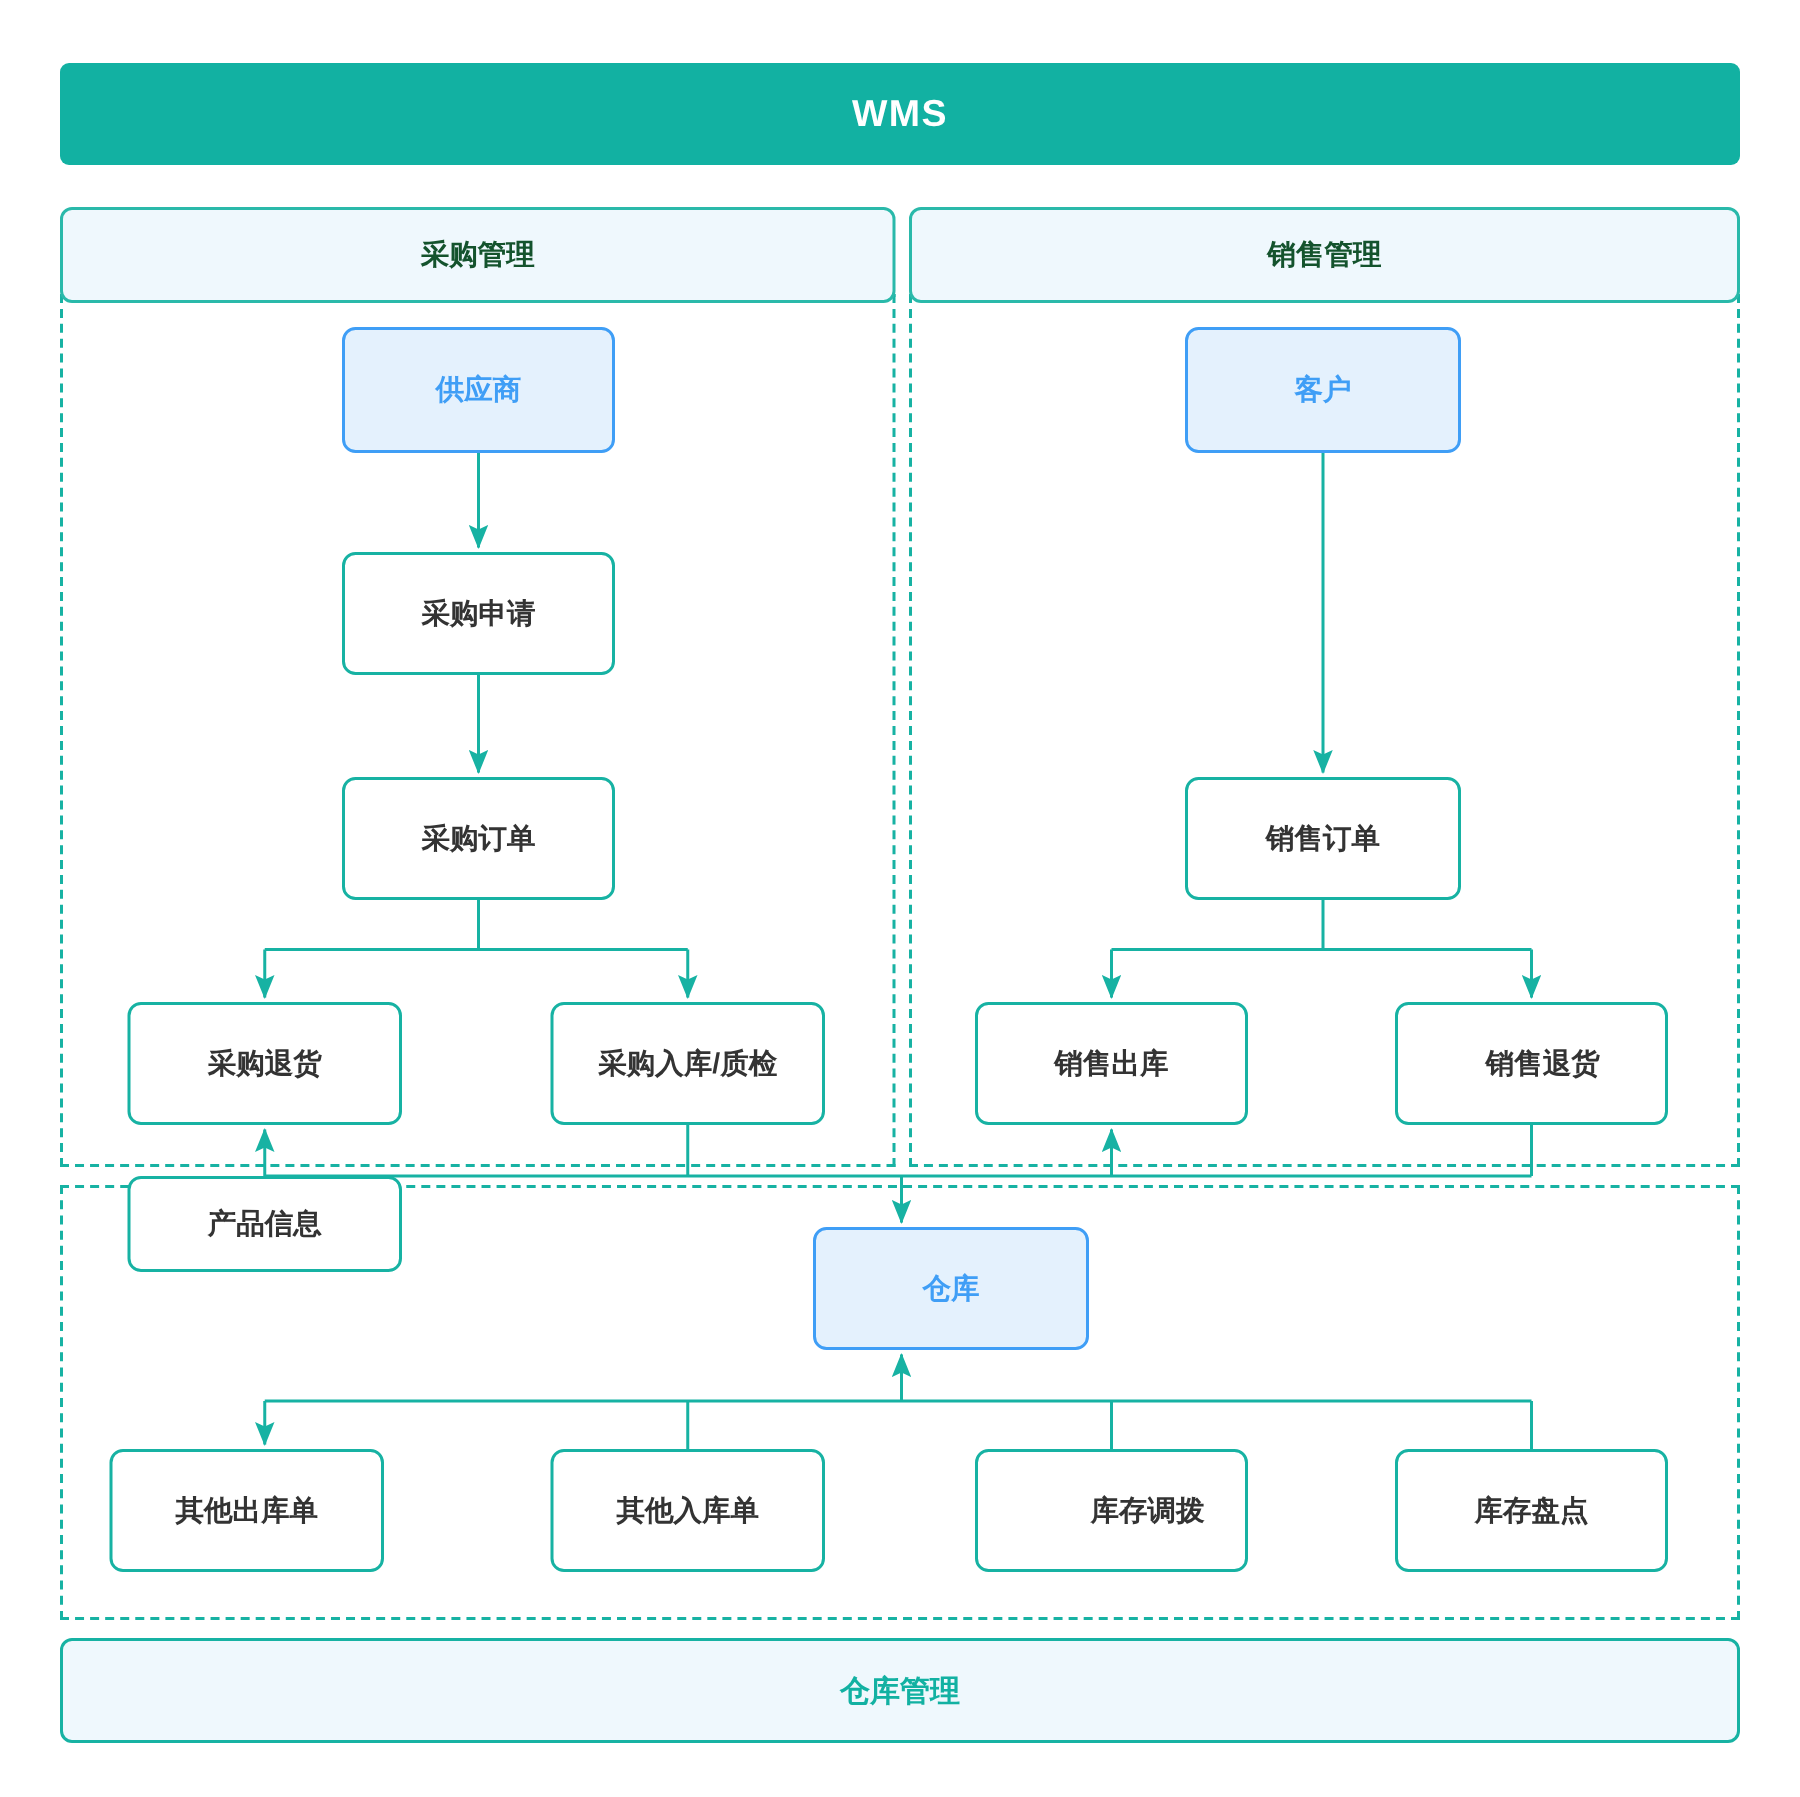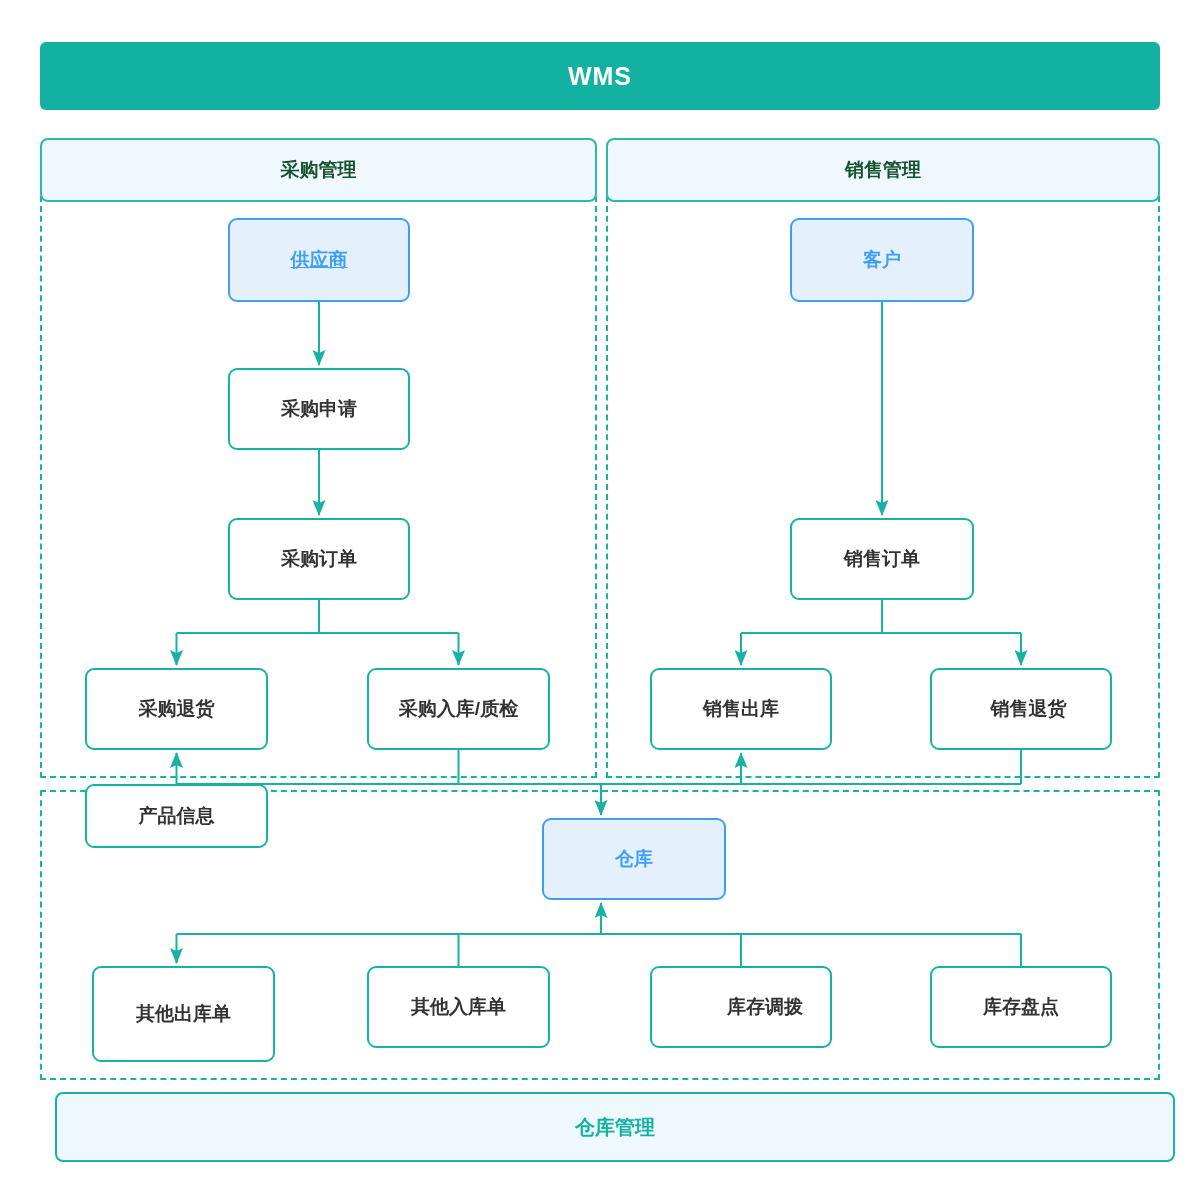--- a/index.html
+++ b/index.html
@@ -67,52 +67,51 @@
     left: 40px; top: 1092px;
     width: 1120px; height: 70px;
     background: #eff8fd;
     border: 2px solid #17b2a3;
     border-radius: 8px;
     box-sizing: border-box;
     display: flex; align-items: center; justify-content: center;
     color: #12b1a2;
     font-size: 20px;
     font-weight: bold;
-    margin-left: 15px;
   }
   
   .node {
     position: absolute;
     background: #ffffff;
     border: 2px solid #17b2a3;
     border-radius: 9px;
     box-sizing: border-box;
     display: flex; align-items: center; justify-content: center;
     color: #333333;
     font-size: 19px;
     font-weight: bold;
     white-space: nowrap;
   }
   .node.blue {
     background: #e4f1fd;
     border-color: #3f9ef6;
     color: #3f9ef6;
   }
-  .n-supplier            { left: 228px; top: 218px; width: 182px; height: 84px; text-decoration: underline; }
+  .n-supplier            { left: 228px; top: 218px; width: 182px; height: 84px; }
   .n-customer            { left: 790px; top: 218px; width: 184px; height: 84px; }
   .n-purchase-request    { left: 228px; top: 368px; width: 182px; height: 82px; text-align: right; }
   .n-purchase-order      { left: 228px; top: 518px; width: 182px; height: 82px; }
   .n-sales-order         { left: 790px; top: 518px; width: 184px; height: 82px; }
   .n-purchase-return     { left: 85px;  top: 668px; width: 183px; height: 82px; }
   .n-purchase-inbound-qc { left: 367px; top: 668px; width: 183px; height: 82px; }
   .n-sales-outbound      { left: 650px; top: 668px; width: 182px; height: 82px; text-align: right; }
   .n-sales-return        { left: 930px; top: 668px; width: 182px; height: 82px; padding-left: 15px; }
   .n-product-info        { left: 85px;  top: 784px; width: 183px; height: 64px; }
   .n-warehouse           { left: 510px; top: 818px; width: 184px; height: 82px; margin-left: 32px; }
-  .n-other-outbound      { left: 92px;  top: 966px; width: 183px; height: 96px; }
+  .n-other-outbound      { left: 73px;  top: 966px; width: 183px; height: 82px; }
   .n-other-inbound       { left: 367px; top: 966px; width: 183px; height: 82px; }
   .n-stock-transfer      { left: 650px; top: 966px; width: 182px; height: 82px; padding-left: 48px; }
   .n-stock-count         { left: 930px; top: 966px; width: 182px; height: 82px; }
 </style>
 </head>
 <body>
 
 <div class="canvas">
 
   <div class="region rg-purchase"></div>

